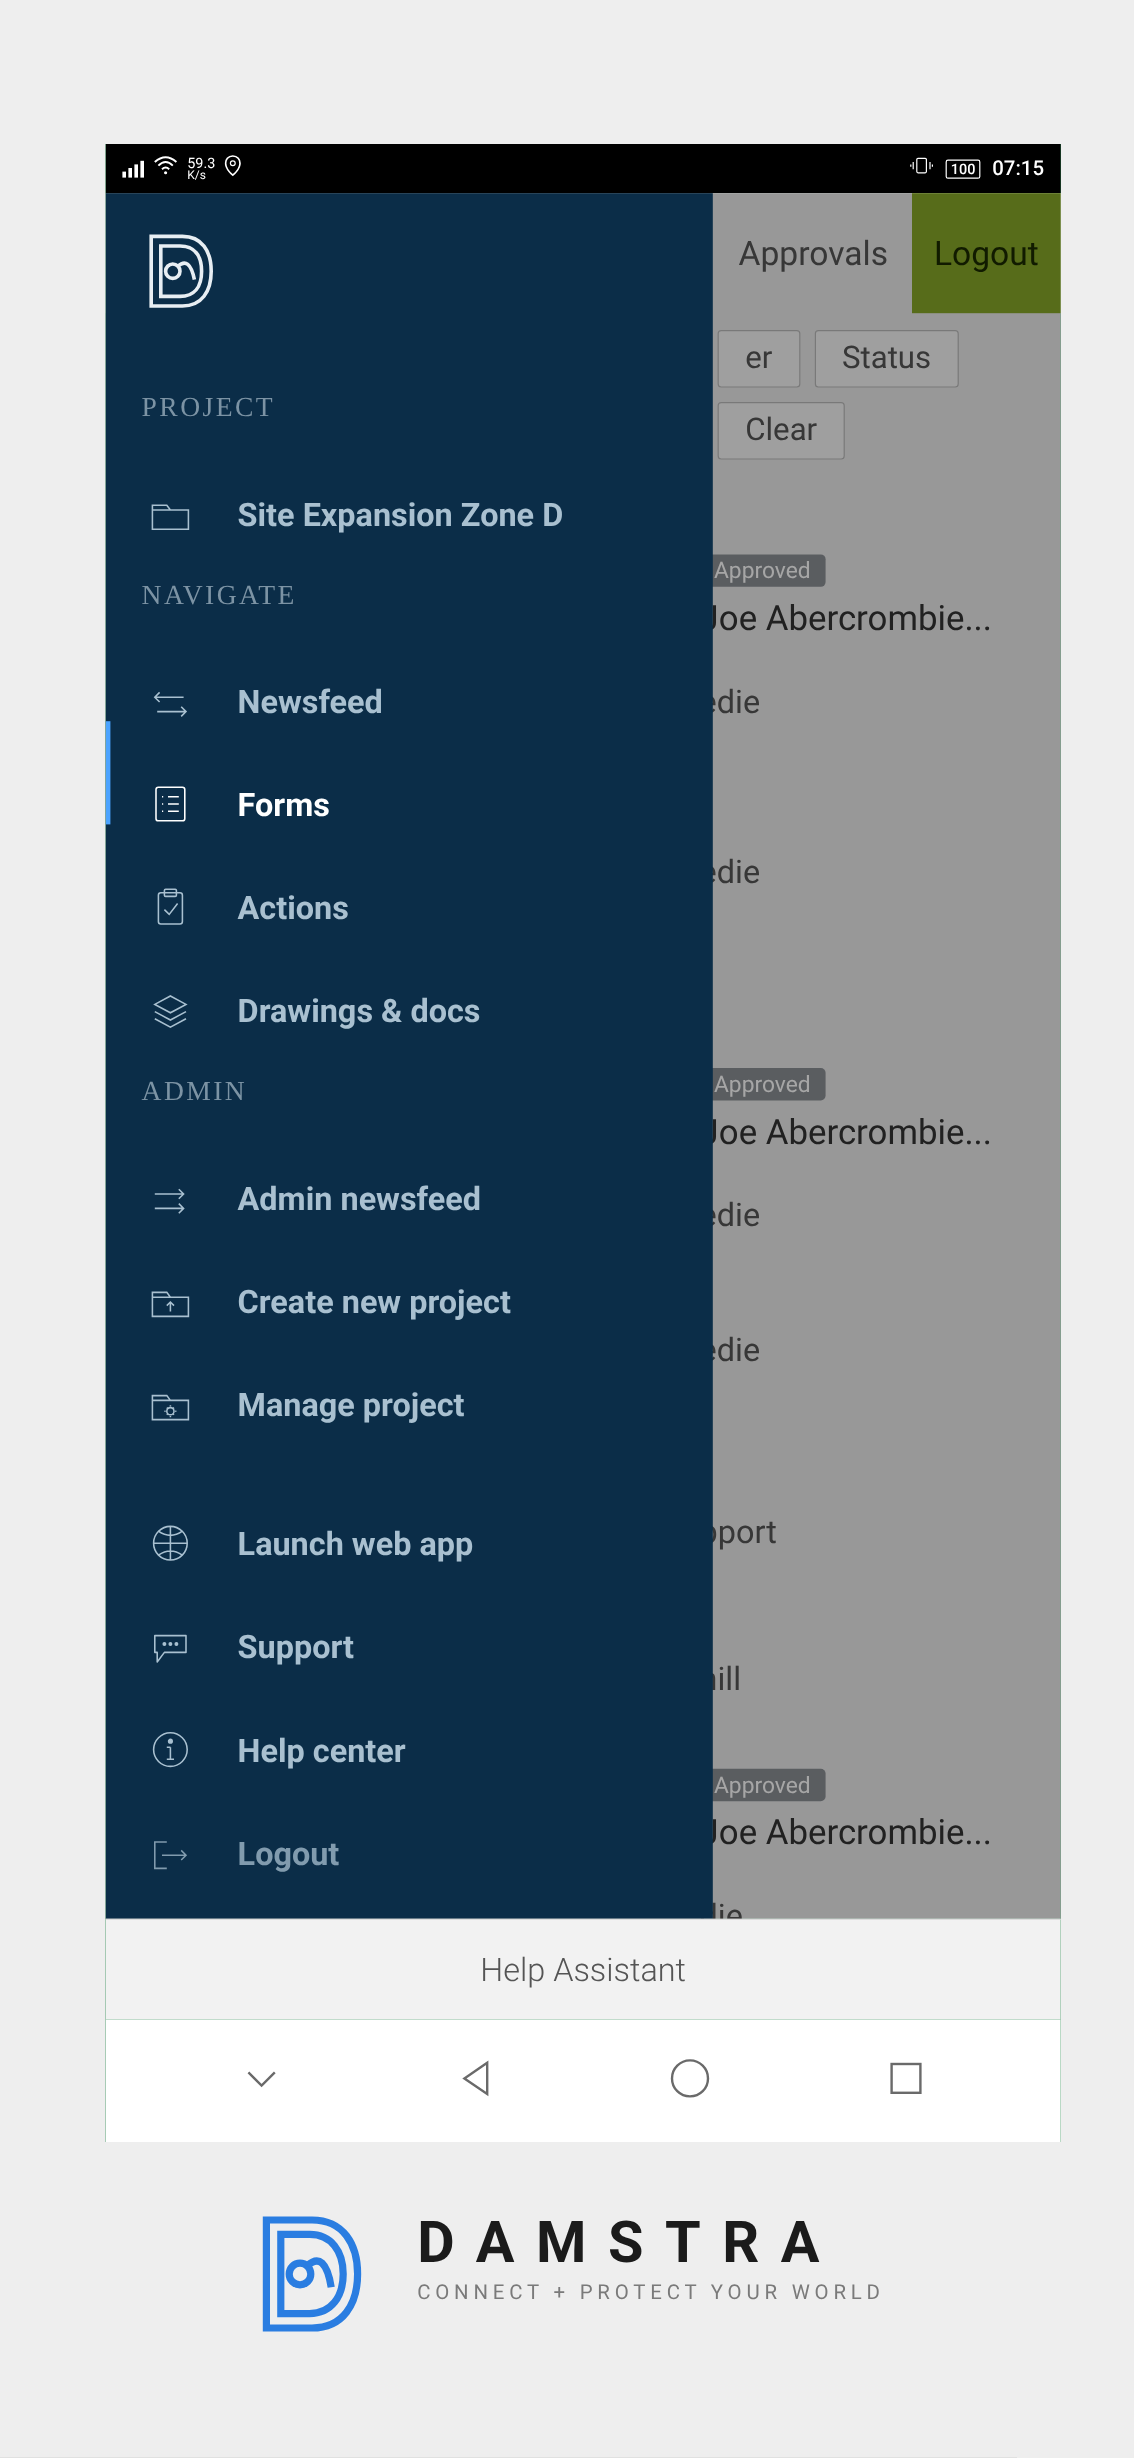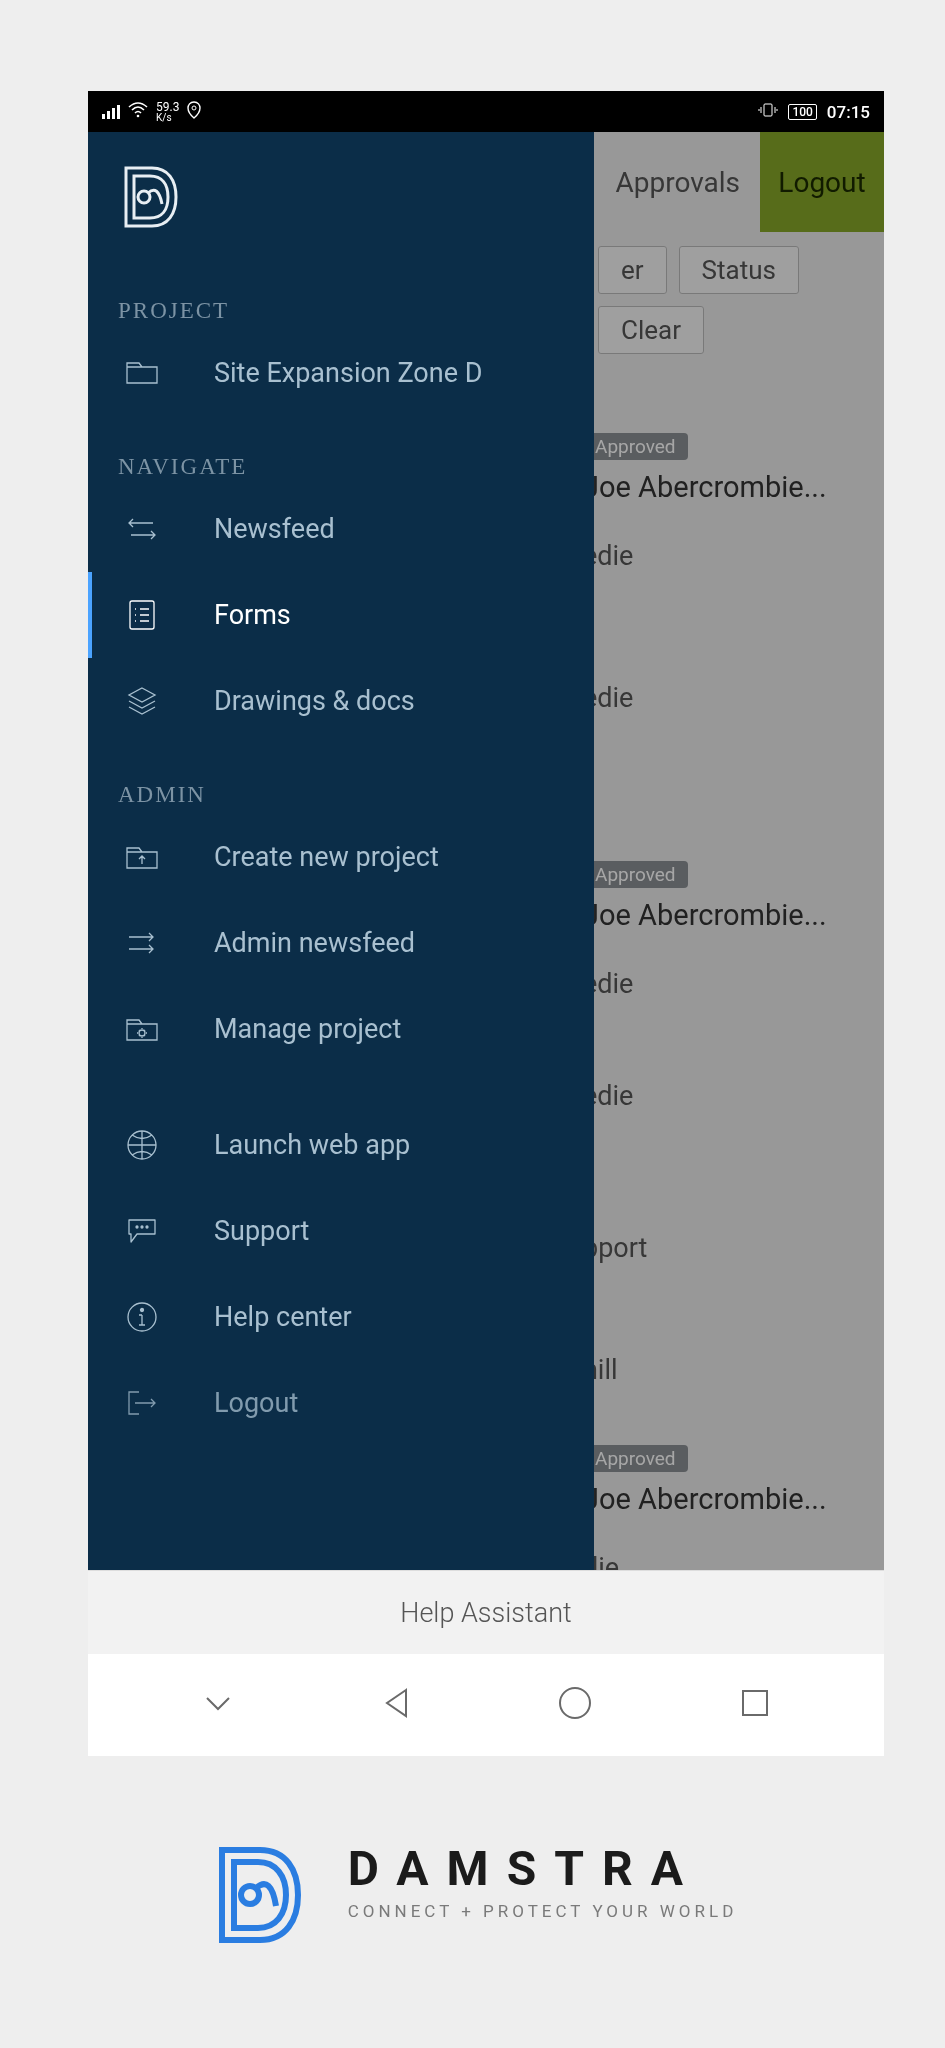--- a/index.html
+++ b/index.html
@@ -13,21 +13,21 @@
   .canvas {
     position: relative;
     width: 945px;
     height: 2048px;
   }
 
   
   .phone {
     position: absolute;
     left: 88px;
-    top: 91px;
+    top: 120px;
     width: 796px;
     height: 1665px;
     background: #15803d;
     overflow: hidden;
   }
 
   
   .statusbar {
     height: 41px;
     background: #000;
@@ -134,26 +134,26 @@
   .section-label {
     color:#7c93a4;
     font-size:23px;
     letter-spacing:2px;
     padding: 38px 0 6px 30px;
     font-weight:300;
     font-family:Liberation Serif, serif;
   }
   .nav-item {
     display:flex;
-    align-items:center;
+    align-items:flex-end;
     height:86px;
     padding-left:30px;
-    gap:52px;
+    gap:36px;
     font-size:27px;
-    font-weight:400;
+    font-weight:700;
     color:#a9c0d0;
     border-left:4px solid transparent;
     cursor:pointer;
   }
   .nav-item.active {
     color:#fff;
     border-left:4px solid #4ba3ff;
   }
   .nav-item .icon {
     width:40px;
@@ -337,48 +337,58 @@
       <div class="nav-item active">
         <span class="icon">
           <svg width="30" height="34" viewBox="0 0 30 34">
               <rect x="3" y="3" width="24" height="28" rx="2"></rect>
               <path d="M8 11 H9 M13 11 H22 M8 17 H9 M13 17 H22 M8 23 H9 M13 23 H22"></path>
             </svg>
         </span>
         <span>Forms</span>
       </div>
 
+      <div class="nav-item">
+        <span class="icon">
+          <svg width="28" height="34" viewBox="0 0 28 34">
+              <rect x="4" y="5" width="20" height="26" rx="2"></rect>
+              <rect x="9" y="2" width="10" height="6" rx="1"></rect>
+              <path d="M9 19 L13 23 L20 14"></path>
+            </svg>
+        </span>
+        <span>Actions</span>
+      </div>
 
       <div class="nav-item">
         <span class="icon">
           <svg width="32" height="32" viewBox="0 0 32 32">
               <path d="M16 3 L29 10 L16 17 L3 10 Z M3 16 L16 23 L29 16 M3 22 L16 29 L29 22"></path>
             </svg>
         </span>
         <span>Drawings &amp; docs</span>
       </div>
 
       <div class="section-label">ADMIN</div>
 
       <div class="nav-item">
         <span class="icon">
+          <svg width="34" height="28" viewBox="0 0 34 28">
+              <path d="M4 8 H28 M24 4 L28 8 L24 12 M4 20 H28 M24 16 L28 20 L24 24"></path>
+            </svg>
+        </span>
+        <span>Admin newsfeed</span>
+      </div>
+
+      <div class="nav-item">
+        <span class="icon">
           <svg width="34" height="30" viewBox="0 0 34 30">
               <path d="M2 10 V26 H32 V10 Z M2 10 V6 H14 L17 10 M17 22 V14 M14 17 L17 14 L20 17"></path>
             </svg>
         </span>
         <span>Create new project</span>
-      </div>
-
-      <div class="nav-item">
-        <span class="icon">
-          <svg width="34" height="28" viewBox="0 0 34 28">
-              <path d="M4 8 H28 M24 4 L28 8 L24 12 M4 20 H28 M24 16 L28 20 L24 24"></path>
-            </svg>
-        </span>
-        <span>Admin newsfeed</span>
       </div>
 
       <div class="nav-item">
         <span class="icon">
           <svg width="34" height="30" viewBox="0 0 34 30">
               <path d="M2 10 V26 H32 V10 Z M2 10 V6 H14 L17 10"></path>
               <circle cx="17" cy="19" r="3"></circle>
               <path d="M17 14 V15 M17 23 V24 M12 19 H13 M21 19 H22 M14 16 L14.7 16.7 M20 22 L19.3 21.3 M14 22 L14.7 21.3 M20 16 L19.3 16.7"></path>
             </svg>
         </span>

